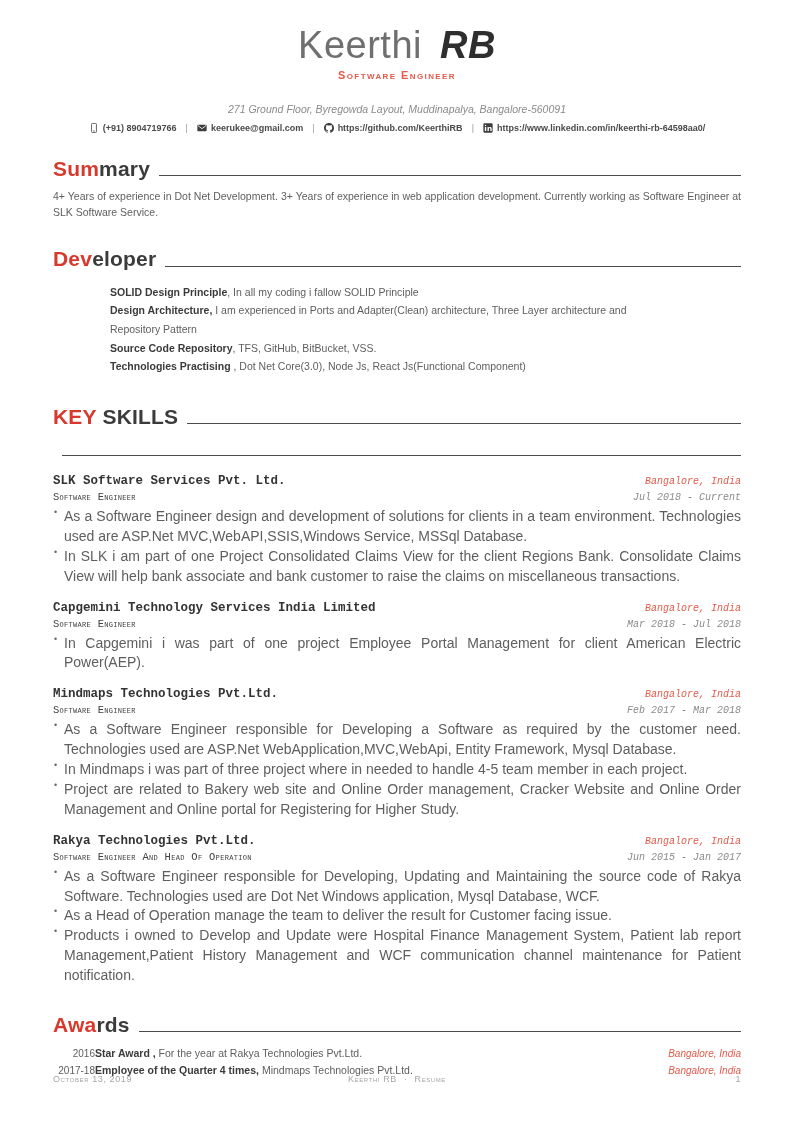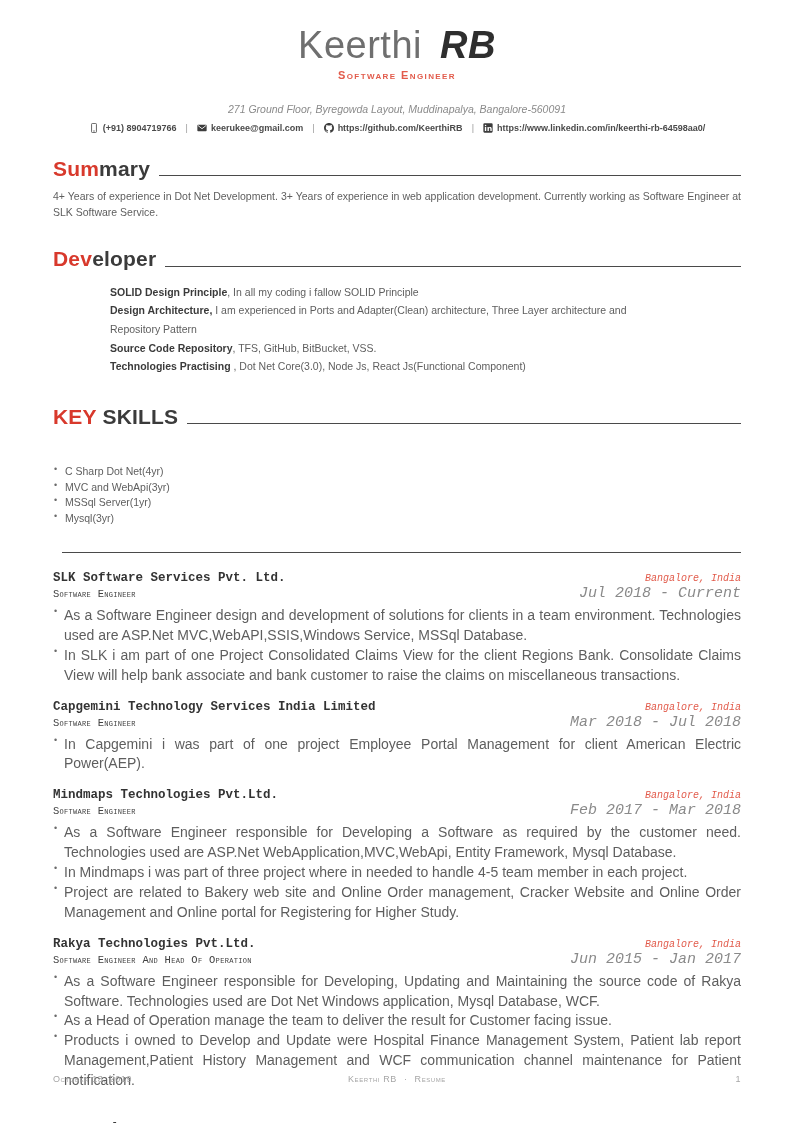--- a/index.html
+++ b/index.html
@@ -52,21 +52,21 @@
   .skill-list { list-style: none; margin-top: 36px; }
   .skill-list li { position: relative; padding-left: 12px; font-size: 10.5px; line-height: 1.38; color: #5E5E5E; margin-bottom: 1px; }
   .skill-list li::before { content: "•"; position: absolute; left: 1px; top: -1px; color: #6a6a6a; font-size: 9px; }
 
   
   .entry { margin-top: 14px; }
   .entry-row { display: flex; justify-content: space-between; align-items: baseline; font-family: Liberation Mono, monospace; }
   .company { font-size: 12.5px; font-weight: 700; color: #333333; }
   .location { font-size: 10px; font-style: italic; color: #E25B4B; }
   .role { font-variant: small-caps; font-size: 10.5px; color: #414141; letter-spacing: .3px; margin-top: 3px; }
-  .dates { font-size: 15px; font-style: italic; color: #8A8A8A; }
+  .dates { font-size: 10px; font-style: italic; color: #8A8A8A; }
   .bullets { list-style: none; margin-top: 4px; }
   .bullets li { position: relative; padding-left: 11px; font-size: 14px; line-height: 1.42; color: #5E5E5E; text-align: justify; }
   .bullets li::before { content: "•"; position: absolute; left: 1px; top: -1px; color: #6a6a6a; font-size: 9px; }
 
   
   .award-rows { margin-top: 11px; }
   .award-row { display: flex; align-items: baseline; margin-bottom: 5px; }
   .award-year { width: 42px; text-align: right; font-size: 10px; color: #5E5E5E; flex: 0 0 auto; }
   .award-main { font-size: 10.5px; color: #5E5E5E; flex: 1; }
   .award-main .ttl { font-weight: 700; color: #3B3B3B; }
@@ -149,26 +149,20 @@
       <div><span class="lbl">Source Code Repository</span><span>, TFS, GitHub, BitBucket, VSS.</span></div>
       <div><span class="lbl">Technologies Practising </span><span>, Dot Net Core(3.0), Node Js, React Js(Functional Component)</span></div>
     </div>
   </div>
 
   <div class="section" style="margin-top:29px;">
     <div class="sec-head">
       <div class="sec-title"><span class="hl">KEY</span><span> SKILLS</span></div>
       <div class="sec-rule"></div>
     </div>
-    <ul class="skill-list">
-      <li>C Sharp Dot Net(4yr)</li>
-      <li>MVC and WebApi(3yr)</li>
-      <li>MSSql Server(1yr)</li>
-      <li>Mysql(3yr)</li>
-    </ul>
   </div>
 
   <div class="section" style="margin-top:27px;">
     <div class="sec-head">
       <div class="sec-rule"></div>
     </div>
 
     <div class="entry">
       <div class="entry-row">
         <span class="company">SLK Software Services Pvt. Ltd.</span>

